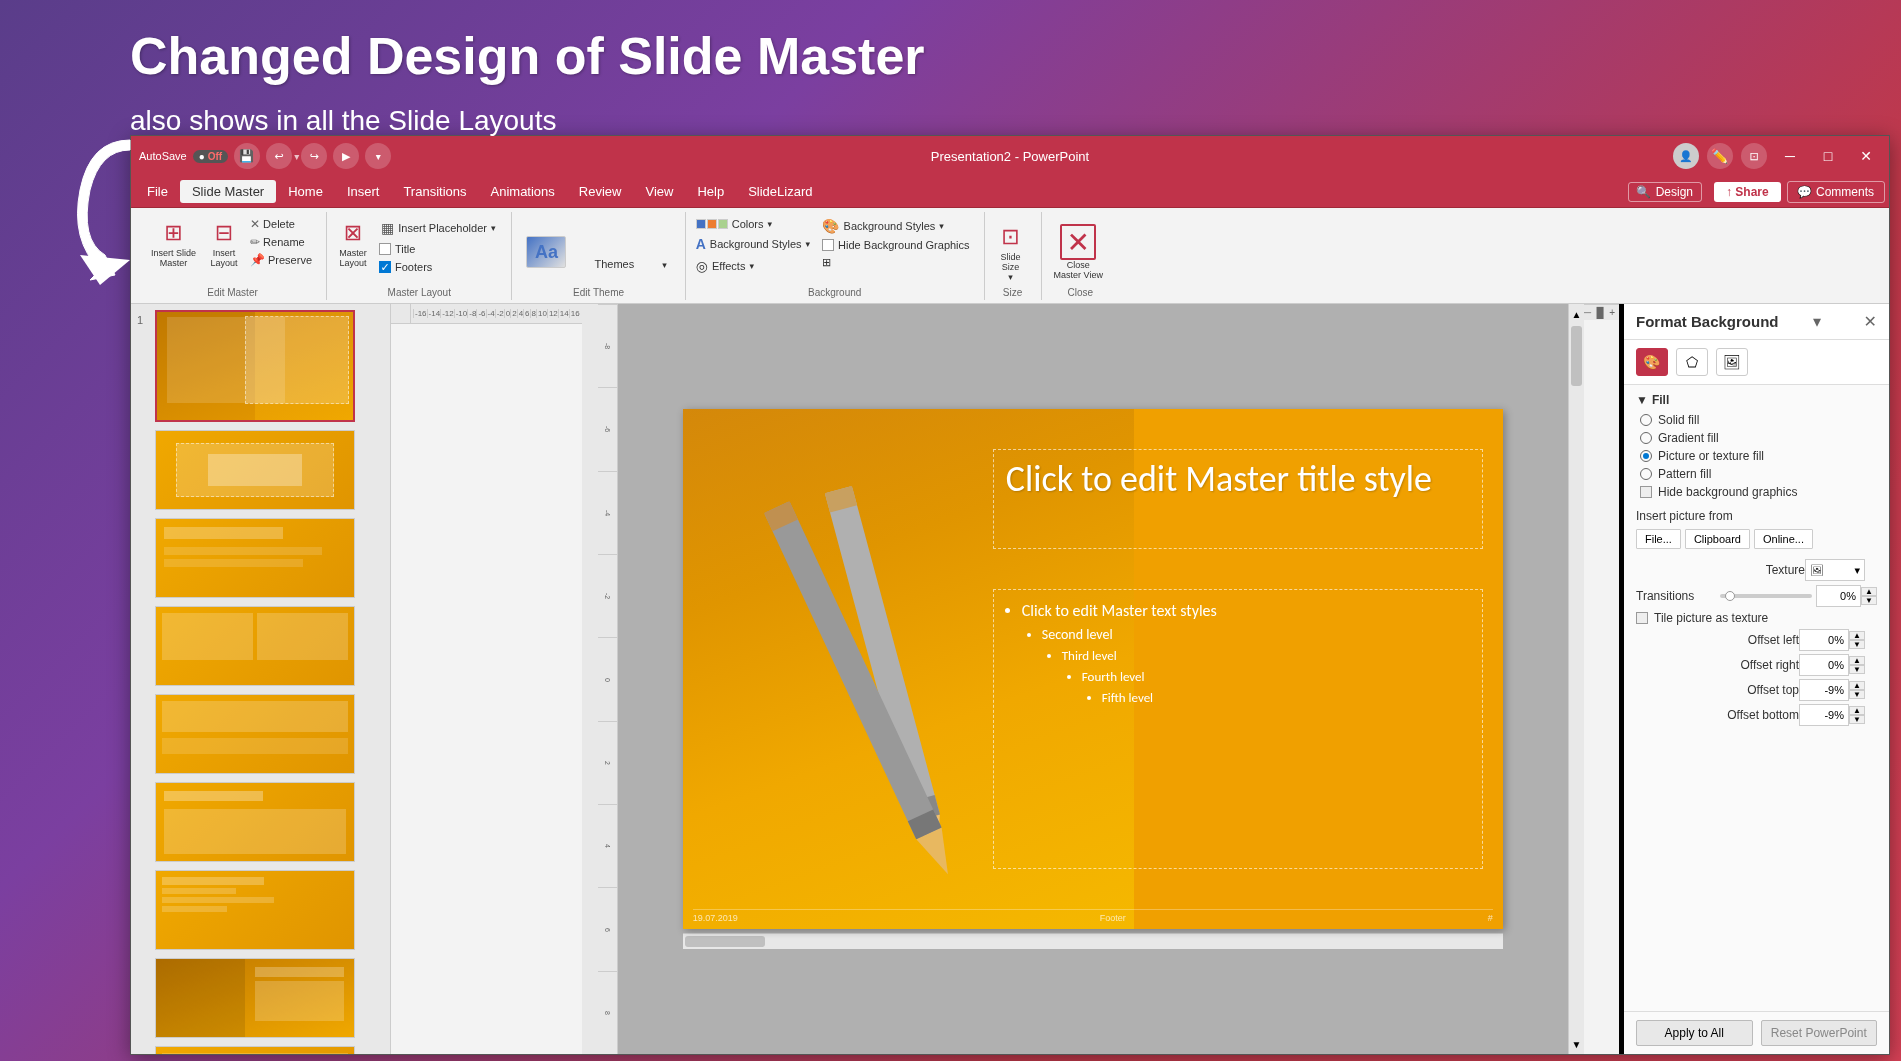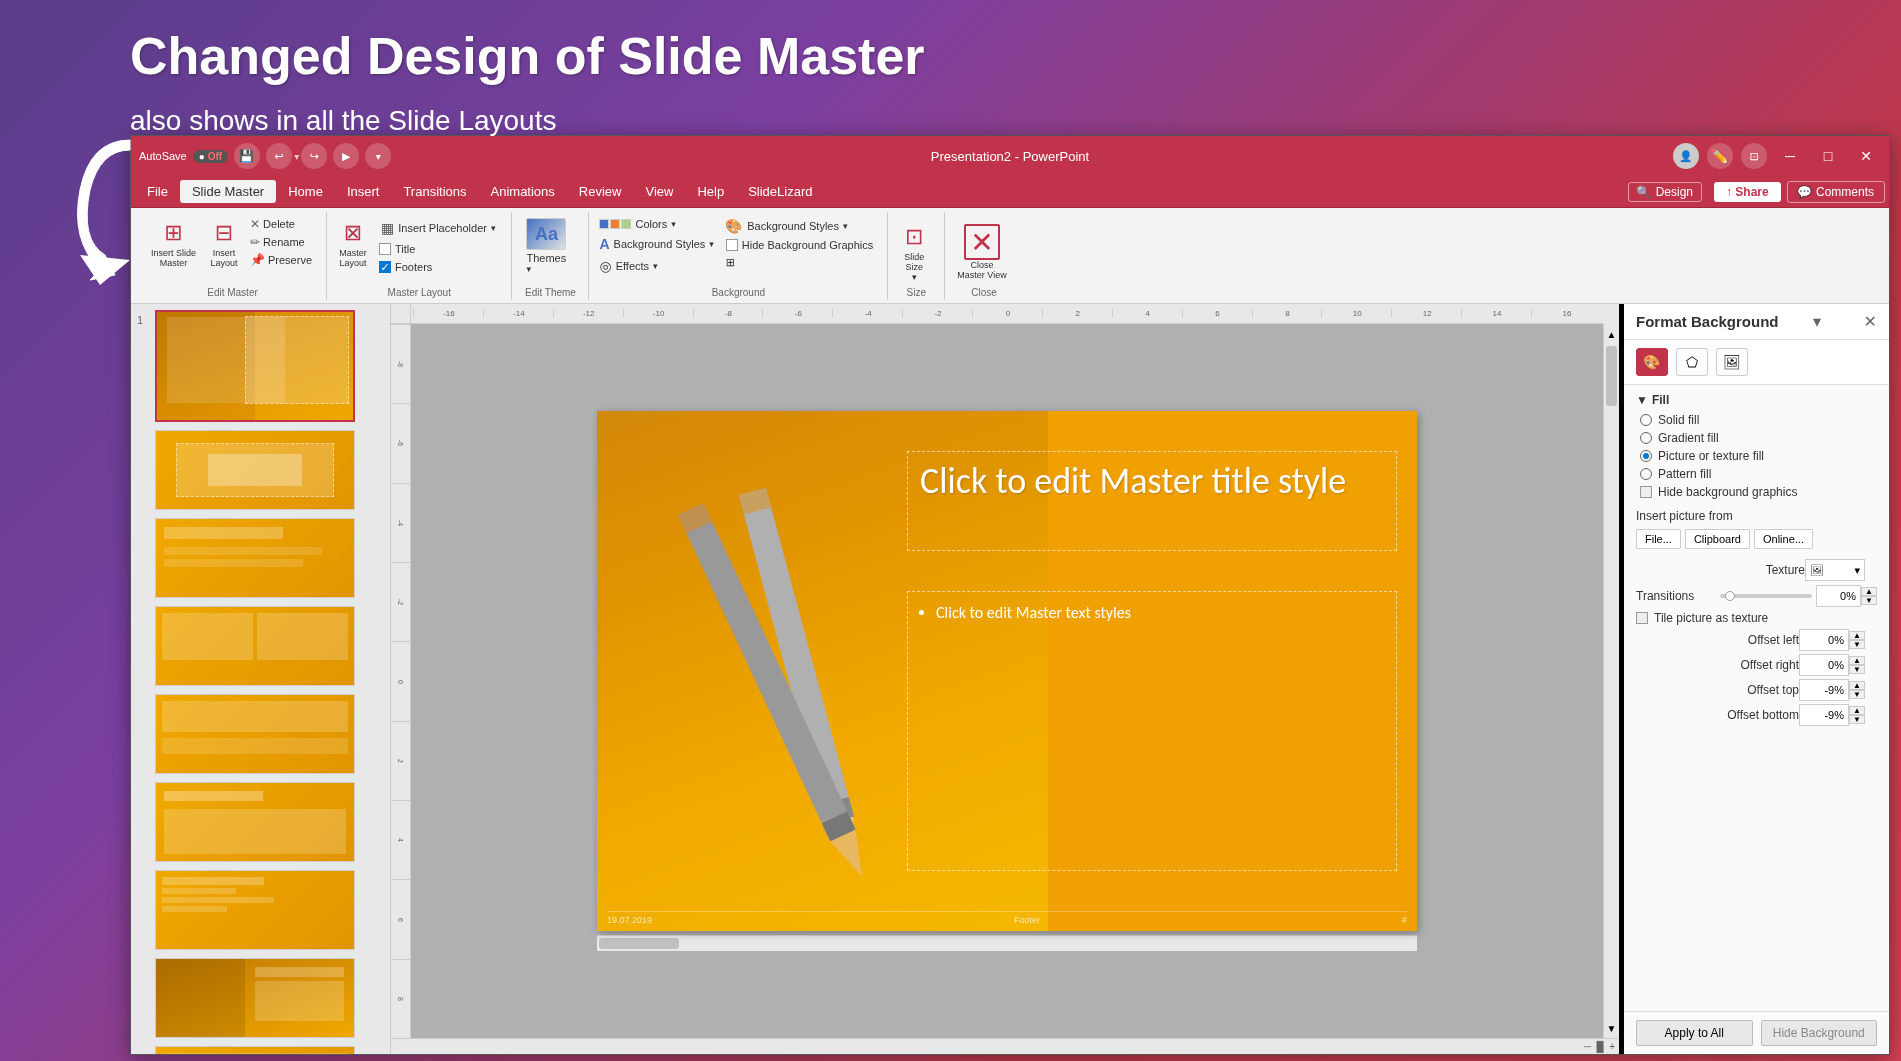--- a/index.html
+++ b/index.html
@@ -95,23 +95,23 @@
       min-width: 40px; min-height: 60px;
     }
     .ribbon-btn .rb-icon { font-size: 22px; color: #c0334a; margin-bottom: 2px; }
     .ribbon-btn-sm {
       display: flex; align-items: center; gap: 4px; padding: 2px 6px;
       border-radius: 3px; cursor: pointer; font-size: 11px; color: #333;
     }
     .ribbon-btn-sm .rb-icon-sm { font-size: 14px; color: #555; }
 
     .themes-btn {
-      display: flex; flex-direction: column; align-items: flex-start; justify-content: center;
+      display: flex; align-items: flex-end; justify-content: center;
       padding: 4px 8px; cursor: pointer; font-size: 11px; color: #333; border-radius: 3px;
-      min-width: 60px; min-height: 60px;
+      min-width: 60px; min-height: 60px; gap: 28px;
     }
     .themes-icon {
       width: 40px; height: 32px; background: linear-gradient(135deg, #4472c4, #e0e0e0);
       border-radius: 2px; display: flex; align-items: center; justify-content: center;
       font-size: 18px; font-weight: bold; color: #4472c4; margin-bottom: 2px;
       border: 1px solid #ccc;
     }
     .bg-btn {
       display: flex; align-items: center; gap: 4px; padding: 2px 4px;
       border-radius: 3px; cursor: pointer; font-size: 11px; color: #333; white-space: nowrap;
@@ -137,21 +137,21 @@
     .slide-thumb.active .thumb-img { border: 2px solid #c0334a; }
     .slide-num { font-size: 11px; color: #666; min-width: 14px; margin-top: 4px; }
     .thumb-img {
       width: 200px; height: 112px; background: #f0a000; border: 1px solid #ccc;
       flex-shrink: 0; overflow: hidden; position: relative; display: flex; align-items: center; justify-content: center;
     }
     .thumb-img.active-thumb { border: 2px solid #c0334a; }
     .thumb-sm2 { background: linear-gradient(135deg, #f5c800 0%, #f0a800 100%); }
 
     
-    .main-area { flex: 1; display: flex; flex-direction: column; overflow: hidden; }
+    .main-area { flex: 1; display: flex; flex-direction: row; overflow: hidden; }
     .ruler-row { display: flex; }
     .ruler-corner { width: 20px; height: 20px; background: #e8e8e8; border-right: 1px solid #ccc; border-bottom: 1px solid #ccc; flex-shrink: 0; }
     .ruler-horiz { flex: 1; height: 20px; background: #e8e8e8; border-bottom: 1px solid #ccc; overflow: hidden; display: flex; align-items: center; }
     .ruler-marks { display: flex; width: 100%; padding: 0 2px; }
     .ruler-mark { flex: 1; text-align: center; font-size: 8px; color: #666; border-left: 1px solid #ccc; padding-left: 1px; }
 
     .slide-workspace {
       display: flex; flex: 1; overflow: hidden;
     }
     .ruler-vert {
@@ -634,20 +634,32 @@
             </div>
 
             <div class="slide-title-box">
               <div class="slide-title-text">Click to edit Master title style</div>
             </div>
 
             <div class="slide-content-box">
               <div class="slide-content-text">
                 <ul>
                   <li>Click to edit Master text styles</li>
+                  <ul>
+                    <li>Second level</li>
+                    <ul>
+                      <li>Third level</li>
+                      <ul>
+                        <li>Fourth level</li>
+                        <ul>
+                          <li>Fifth level</li>
+                        </ul>
+                      </ul>
+                    </ul>
+                  </ul>
                 </ul>
               </div>
             </div>
 
             <div class="slide-footer">
               <span>19.07.2019</span>
               <span>Footer</span>
               <span>#</span>
             </div>
           </div>
@@ -795,19 +807,19 @@
               <div class="fp-spin-btn">▲</div>
               <div class="fp-spin-btn">▼</div>
             </div>
           </div>
         </div>
 
       </div>
 
       <div class="fp-footer">
         <button class="fp-apply-btn">Apply to All</button>
-        <button class="fp-reset-btn">Hide Background</button>
+        <button class="fp-reset-btn">Reset PowerPoint</button>
       </div>
     </div>
 
   </div>
 
 </div>
 
 </body></html>

